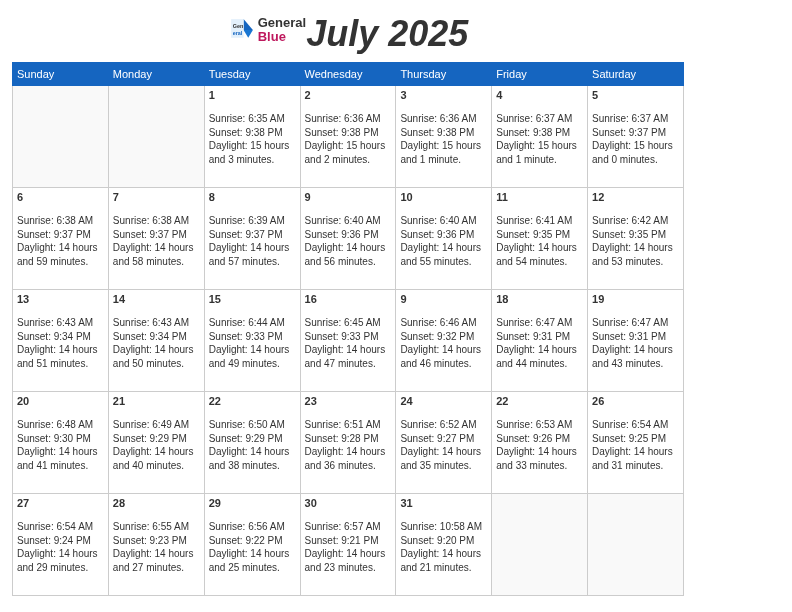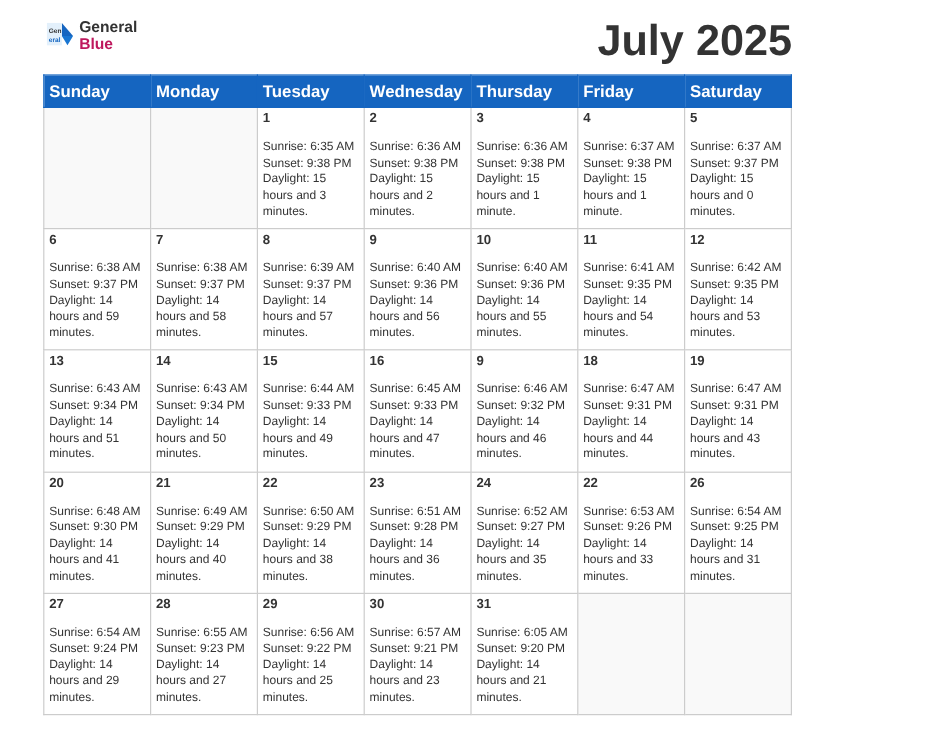--- a/index.html
+++ b/index.html
@@ -6,23 +6,24 @@
     body {
       font-family: Arial, sans-serif;
       background: #fff;
       width: 792px;
       height: 612px;
       overflow: hidden;
     }
     .page {
       width: 696px;
       height: 612px;
-      padding: 16px 36px;
+      padding: 16px 12px;
       display: flex;
       flex-direction: column;
+      align-items: center;
     }
     .header {
       display: flex;
       justify-content: space-between;
       align-items: flex-start;
       margin-bottom: 10px;
     }
     .logo {
       display: flex;
       align-items: center;
@@ -36,20 +37,21 @@
       line-height: 1.1;
     }
     .logo-general { color: #333; }
     .logo-blue { color: #be185d; }
     .logo-icon {
       width: 28px;
       height: 28px;
     }
     .title-block {
       text-align: right;
+      font-style: italic;
     }
     .month-title {
       font-size: 36px;
       font-weight: bold;
       color: #333;
       line-height: 1;
     }
     .location-title {
       font-size: 14px;
       color: #555;
@@ -58,22 +60,22 @@
     .calendar {
       flex: 1;
       border: 1px solid #ccc;
       border-collapse: collapse;
       width: 100%;
       table-layout: fixed;
     }
     .calendar th {
       background-color: #1565c0;
       color: #fff;
-      font-size: 14px;
-      font-weight: bold;
+      font-size: 11px;
+      font-weight: normal;
       padding: 5px 4px;
       text-align: left;
       border: 1px solid #1565c0;
     }
     .calendar td {
       border: 1px solid #ccc;
       vertical-align: top;
       padding: 3px 4px;
       font-size: 9.5px;
       color: #333;
@@ -349,21 +351,21 @@
           </td>
           <td>
             <span class="day-num">30</span>
             <div class="cell-text">Sunrise: 6:57 AM
 Sunset: 9:21 PM
 Daylight: 14 hours
 and 23 minutes.</div>
           </td>
           <td>
             <span class="day-num">31</span>
-            <div class="cell-text">Sunrise: 6:05 AM
+            <div class="cell-text">Sunrise: 10:58 AM
 Sunset: 9:20 PM
 Daylight: 14 hours
 and 21 minutes.</div>
           </td>
           <td class="empty"></td>
           <td class="empty"></td>
         </tr>
       </tbody>
   </table>
 </div>

